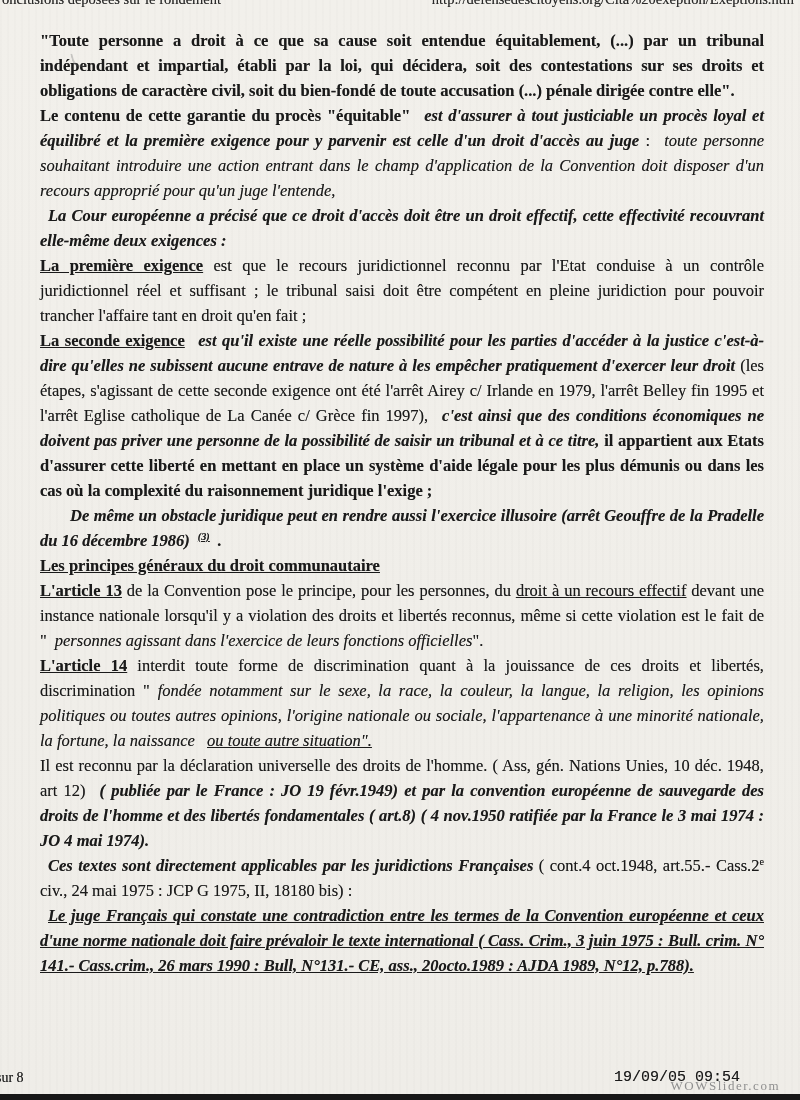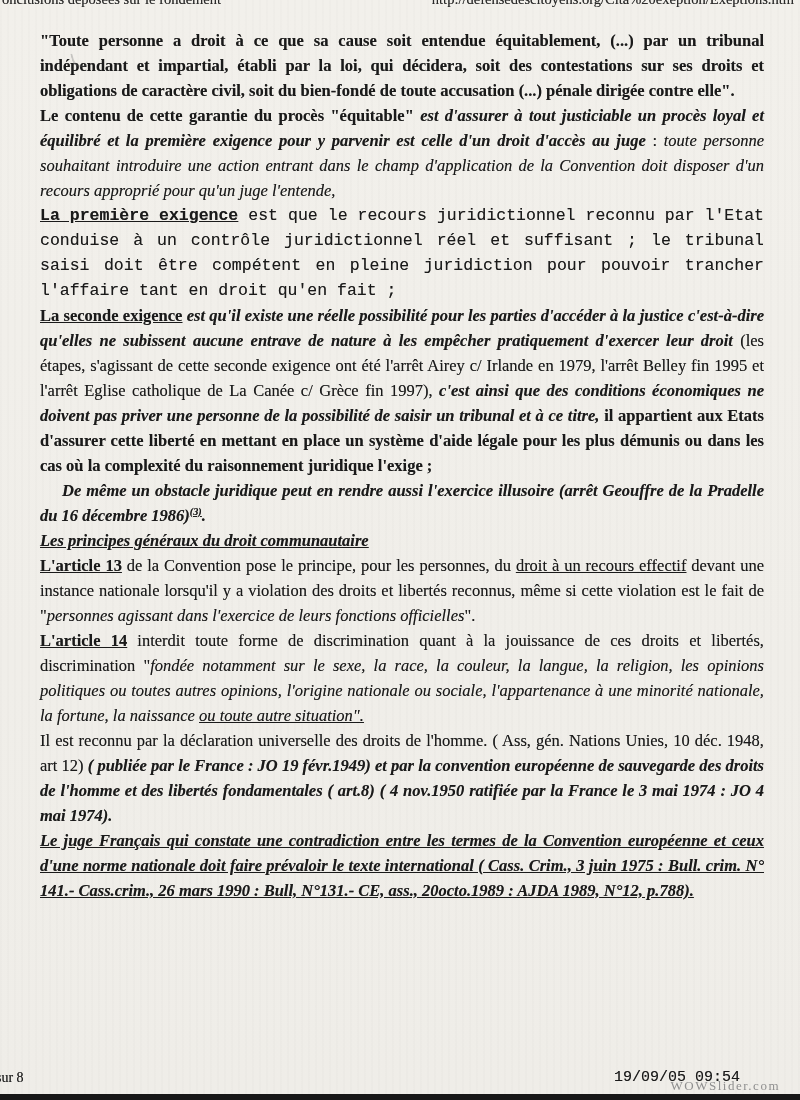--- a/index.html
+++ b/index.html
@@ -25,34 +25,34 @@
     white-space:nowrap;
   }
 
   .content { padding:28px 36px 0 40px; }
 
   p.para { margin:0; text-align:justify; font-size:16.5px; line-height:25px; }
 
   [data-name="para-quote-art6"]          { margin-top:24px; }
   [data-name="para-contenu-garantie"]    { margin-top:17px; }
   [data-name="para-cour-europeenne"]     { margin-top:14px; }
-  [data-name="para-premiere-exigence"]   { margin-top:14px;font-family:Liberation Mono, monospace; }
+  [data-name="para-premiere-exigence"]   { margin-top:14px; }
   [data-name="para-seconde-exigence"]    { margin-top:14px; }
   [data-name="para-obstacle-juridique"]  { margin-top:19px; margin-left:48px; margin-right:8px;
                                            text-indent:22px; text-align:left; }
-  [data-name="heading-principes"]        { margin-top:21px; text-align:center; font-size:14px; line-height:17px;font-style:italic; }
+  [data-name="heading-principes"]        { margin-top:21px; text-align:center; font-size:14px; line-height:17px; }
   [data-name="para-article-13"]          { margin-top:11px; font-size:13px; line-height:17.5px; }
   [data-name="para-article-14"]          { margin-top:23px; font-size:13px; line-height:17.5px; }
   [data-name="para-declaration-universelle"] { margin-top:25px; font-size:13px; line-height:17.5px; }
   [data-name="para-textes-applicables"]  { margin-top:13px; font-size:13px; line-height:17.5px; }
   [data-name="para-juge-francais"]       { margin-top:19px; font-size:13px; line-height:17.5px;text-decoration:underline; }
   [data-name="heading-discussion"]       { margin-top:34px; text-align:center; font-size:14.5px; letter-spacing:0.5px; }
 
   .b { font-weight:bold; }
-  .i { font-style:italic; }
+  .i { font-style:italic;margin-left:8px; }
   .u { text-decoration:underline; }
   sup { font-size:0.62em; line-height:0; }
 
   .footer-left  { position:absolute; left:-4px; bottom:14px; font-size:14px; }
   .footer-right { position:absolute; right:60px; bottom:14px; font-size:15px;font-family:Liberation Mono, monospace; }
   .watermark {
     position:absolute; right:20px; bottom:6px;
     font-family:Liberation Serif, serif;
     font-size:13px; letter-spacing:1.5px; color:#8f8f8f;
     text-shadow:none;
@@ -75,27 +75,29 @@
   <div class="scan-header" data-name="document-header">
     <span data-name="header-left-text">onclusions déposées sur le fondement</span>
     <span data-name="header-url-text">http://defensedescitoyens.org/Cita%20exeption/Exeptions.htm</span>
   </div>
 
   <div class="scan-artifact" data-name="scan-smudge-artifact"></div>
 
   <div class="content" data-name="document-body">
       <p class="para" data-name="para-quote-art6"><span class="b" data-name="text-run">"Toute personne a droit à ce que sa cause soit entendue équitablement, (...) par un tribunal indépendant et impartial, établi par la loi, qui décidera, soit des contestations sur ses droits et obligations de caractère civil, soit du bien-fondé de toute accusation (...) pénale dirigée contre elle".</span></p>
       <p class="para" data-name="para-contenu-garantie"><span class="b" data-name="text-run">Le contenu de cette garantie du procès "équitable" </span><span class="b i" data-name="text-run">est d'assurer à tout justiciable un procès loyal et équilibré et la première exigence pour y parvenir est celle d'un droit d'accès au juge</span><span data-name="text-run"> : </span><span class="i" data-name="text-run">toute personne souhaitant introduire une action entrant dans le champ d'application de la Convention doit disposer d'un recours approprié pour qu'un juge l'entende,</span></p>
+      <p class="para" data-name="para-cour-europeenne"><span class="b i" data-name="text-run">La Cour européenne a précisé que ce droit d'accès doit être un droit effectif, cette effectivité recouvrant elle-même deux exigences :</span></p>
       <p class="para" data-name="para-premiere-exigence"><span class="b u" data-name="text-run">La première exigence</span><span data-name="text-run"> est que le recours juridictionnel reconnu par l'Etat conduise à un contrôle juridictionnel réel et suffisant ; le tribunal saisi doit être compétent en pleine juridiction pour pouvoir trancher l'affaire tant en droit qu'en fait ;</span></p>
       <p class="para" data-name="para-seconde-exigence"><span class="b u" data-name="text-run">La seconde exigence</span><span class="b i" data-name="text-run"> est qu'il existe une réelle possibilité pour les parties d'accéder à la justice c'est-à-dire qu'elles ne subissent aucune entrave de nature à les empêcher pratiquement d'exercer leur droit </span><span data-name="text-run">(les étapes, s'agissant de cette seconde exigence ont été l'arrêt Airey c/ Irlande en 1979, l'arrêt Belley fin 1995 et l'arrêt Eglise catholique de La Canée c/ Grèce fin 1997), </span><span class="b i" data-name="text-run">c'est ainsi que des conditions économiques ne doivent pas priver une personne de la possibilité de saisir un tribunal et à ce titre, </span><span class="b" data-name="text-run">il appartient aux Etats d'assurer cette liberté en mettant en place un système d'aide légale pour les plus démunis ou dans les cas où la complexité du raisonnement juridique l'exige ;</span></p>
       <p class="para" data-name="para-obstacle-juridique"><span class="b i" data-name="text-run">De même un obstacle juridique peut en rendre aussi l'exercice illusoire (arrêt Geouffre de la Pradelle du 16 décembre 1986)</span><sup class="b i u" data-name="text-run">(3)</sup><span class="b i" data-name="text-run">.</span></p>
       <p class="para" data-name="heading-principes"><span class="b u" data-name="text-run">Les principes généraux du droit communautaire</span></p>
       <p class="para" data-name="para-article-13"><span class="b u" data-name="text-run">L'article 13</span><span data-name="text-run"> de la Convention pose le principe, pour les personnes, du </span><span class="u" data-name="text-run">droit à un recours effectif</span><span data-name="text-run"> devant une instance nationale lorsqu'il y a violation des droits et libertés reconnus, même si cette violation est le fait de "</span><span class="i" data-name="text-run">personnes agissant dans l'exercice de leurs fonctions officielles</span><span data-name="text-run">".</span></p>
       <p class="para" data-name="para-article-14"><span class="b u" data-name="text-run">L'article 14</span><span data-name="text-run"> interdit toute forme de discrimination quant à la jouissance de ces droits et libertés, discrimination "</span><span class="i" data-name="text-run">fondée notamment sur le sexe, la race, la couleur, la langue, la religion, les opinions politiques ou toutes autres opinions, l'origine nationale ou sociale, l'appartenance à une minorité nationale, la fortune, la naissance </span><span class="i u" data-name="text-run">ou toute autre situation".</span></p>
       <p class="para" data-name="para-declaration-universelle"><span data-name="text-run">Il est reconnu par la déclaration universelle des droits de l'homme. ( Ass, gén. Nations Unies, 10 déc. 1948, art 12) </span><span class="b i" data-name="text-run">( publiée par le France : JO 19 févr.1949) et par la convention européenne de sauvegarde des droits de l'homme et des libertés fondamentales ( art.8) ( 4 nov.1950 ratifiée par la France le 3 mai 1974 : JO 4 mai 1974).</span></p>
+      <p class="para" data-name="para-textes-applicables"><span class="b i" data-name="text-run">Ces textes sont directement applicables par les juridictions Françaises</span><span data-name="text-run"> ( cont.4 oct.1948, art.55.- Cass.2</span><sup data-name="text-run">e</sup><span data-name="text-run"> civ., 24 mai 1975 : JCP G 1975, II, 18180 bis) :</span></p>
       <p class="para" data-name="para-juge-francais"><span class="b i" data-name="text-run">Le juge Français qui constate une contradiction entre les termes de la Convention européenne et ceux d'une norme nationale doit faire prévaloir le texte international ( Cass. Crim., 3 juin 1975 : Bull. crim. N° 141.- Cass.crim., 26 mars 1990 : Bull, N°131.- CE, ass., 20octo.1989 : AJDA 1989, N°12, p.788).</span></p>
     </div>
 
   <div class="footer-left" data-name="page-number">sur 8</div>
   <div class="footer-right" data-name="footer-timestamp">19/09/05 09:54</div>
   <div class="watermark" data-name="wowslider-watermark">WOWSlider.com</div>
   <div class="bottom-bar" data-name="scan-bottom-bar"></div>
 
 </div>
 

